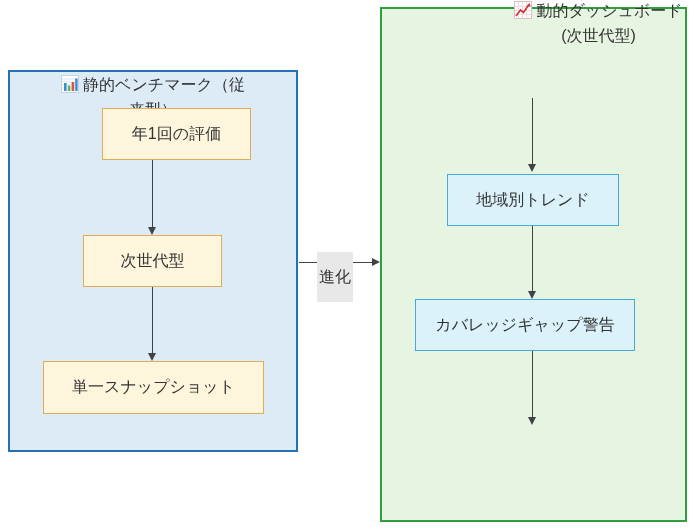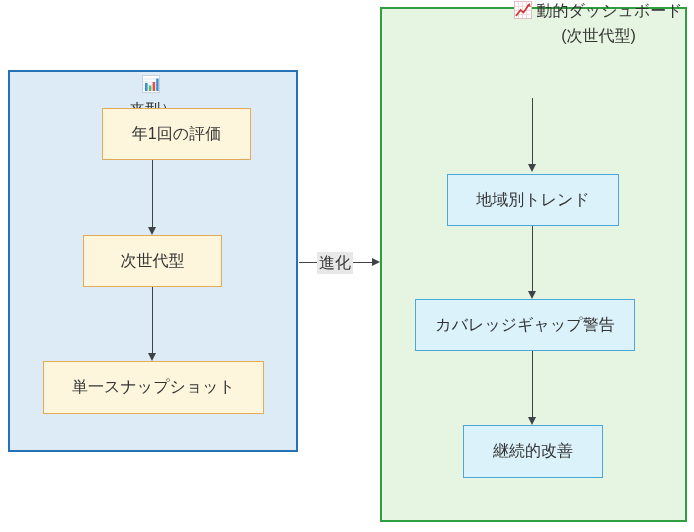--- a/index.html
+++ b/index.html
@@ -27,21 +27,21 @@
   .arrow-v .line{position:absolute;left:4px;top:0;bottom:7px;width:1px;background:#3f4347;}
   .arrow-v .head{position:absolute;bottom:0;left:0;width:0;height:0;
     border-left:4.5px solid transparent;border-right:4.5px solid transparent;
     border-top:8px solid #3f4347;}
   .arrow-h-line{position:absolute;left:299px;top:262px;width:74px;height:1px;
     background:#3f4347;z-index:1;}
   .arrow-h-head{position:absolute;left:372px;top:258px;width:0;height:0;
     border-top:4.5px solid transparent;border-bottom:4.5px solid transparent;
     border-left:8px solid #3f4347;z-index:1;}
   .edge-label{position:absolute;left:317px;top:252px;background:#e8e8e8;
-    color:#333;font-size:16px;line-height:20px;padding:1px 2px;z-index:3;}
+    color:#333;font-size:16px;line-height:20px;padding:15px 2px;z-index:3;}
 </style>
 </head>
 <body>
 
 <div id="canvas">
 
   <div class="cluster static"></div>
   <div class="cluster dynamic"></div>
 
   <div class="cluster-title static">
@@ -49,21 +49,21 @@
       <span class="icon"><svg width="18" height="18" viewBox="0 0 18 18">
         <rect x="0.5" y="0.5" width="17" height="17" fill="#fdfdfd" stroke="#c6d4e2"></rect>
         <line x1="1" y1="4" x2="17" y2="4" stroke="#dbe7f0" stroke-width="1"></line>
         <line x1="1" y1="7" x2="17" y2="7" stroke="#dbe7f0" stroke-width="1"></line>
         <line x1="1" y1="10" x2="17" y2="10" stroke="#dbe7f0" stroke-width="1"></line>
         <line x1="1" y1="13" x2="17" y2="13" stroke="#dbe7f0" stroke-width="1"></line>
         <rect x="3" y="8" width="2.6" height="8" fill="#3e8fd0"></rect>
         <rect x="6.8" y="10.5" width="2.6" height="5.5" fill="#5cb85c"></rect>
         <rect x="10.6" y="7" width="2.6" height="9" fill="#d9534f"></rect>
         <rect x="14.2" y="3.5" width="2.4" height="12.5" fill="#3e8fd0"></rect>
-      </svg></span>
+      </svg></span><span>静的ベンチマーク（従</span>
     </div>
     <div>来型）</div>
   </div>
 
   <div class="cluster-title dynamic">
     <div>
       <span class="icon"><svg width="18" height="18" viewBox="0 0 18 18">
         <rect x="0.5" y="0.5" width="17" height="17" fill="#ffffff" stroke="#dcc0c4"></rect>
         <line x1="4.5" y1="1" x2="4.5" y2="17" stroke="#f2dadd" stroke-width="1"></line>
         <line x1="8.5" y1="1" x2="8.5" y2="17" stroke="#f2dadd" stroke-width="1"></line>
@@ -77,21 +77,20 @@
     </div>
     <div>(次世代型)</div>
   </div>
 
   <div class="node static" style="left:78px;top:108px;width:149px;height:52px;margin-left:24px;">年1回の評価</div>
   <div class="node static" style="left:83px;top:235px;width:139px;height:52px;">次世代型</div>
   <div class="node static" style="left:43px;top:361px;width:221px;height:53px;">単一スナップショット</div>
 
   <div class="node dynamic" style="left:447px;top:174px;width:172px;height:52px;">地域別トレンド</div>
   <div class="node dynamic" style="left:415px;top:299px;width:220px;height:52px;">カバレッジギャップ警告</div>
-  <div class="node dynamic" style="left:463px;top:425px;width:140px;height:53px;">継続的改善</div>
 
   <div class="arrow-v" style="left:148px;top:160px;height:75px;">
     <div class="line"></div>
     <div class="head"></div>
   </div>
   <div class="arrow-v" style="left:148px;top:287px;height:74px;">
     <div class="line"></div>
     <div class="head"></div>
   </div>
 

